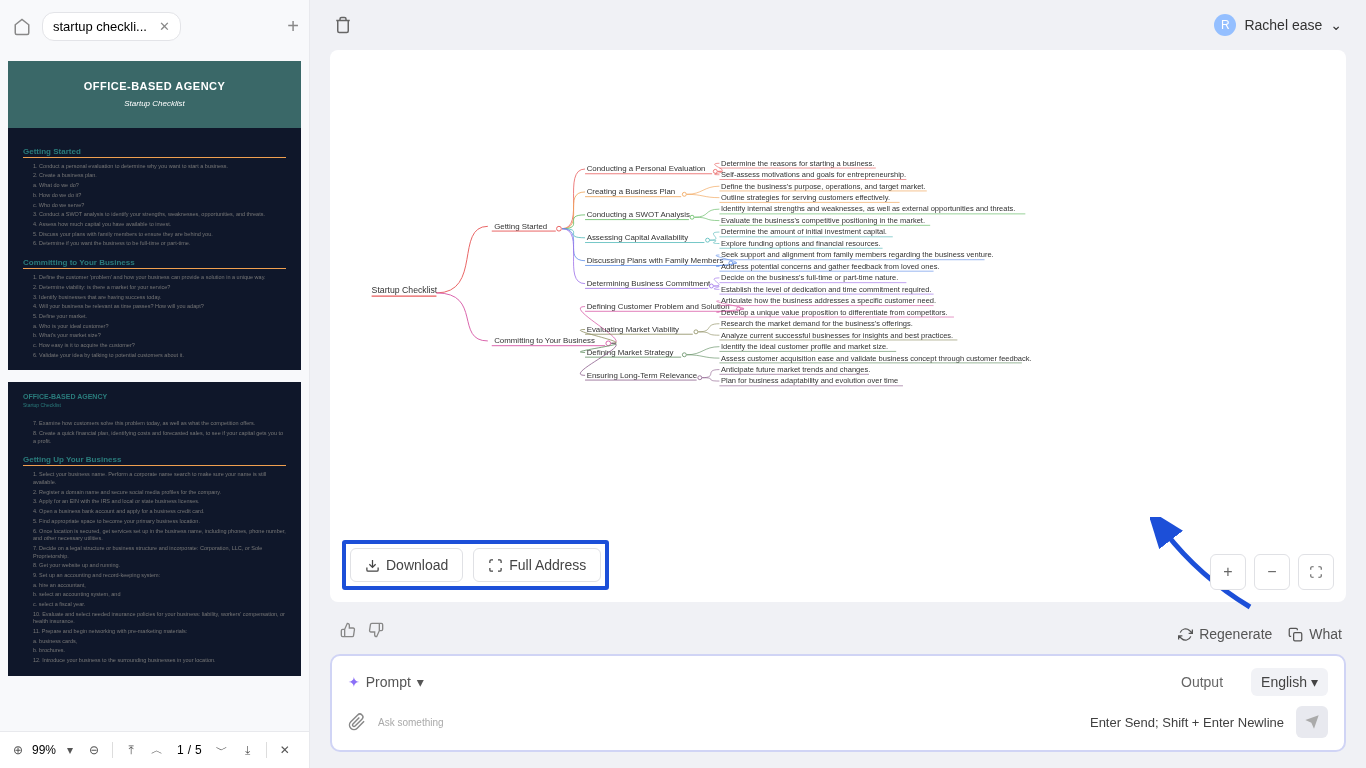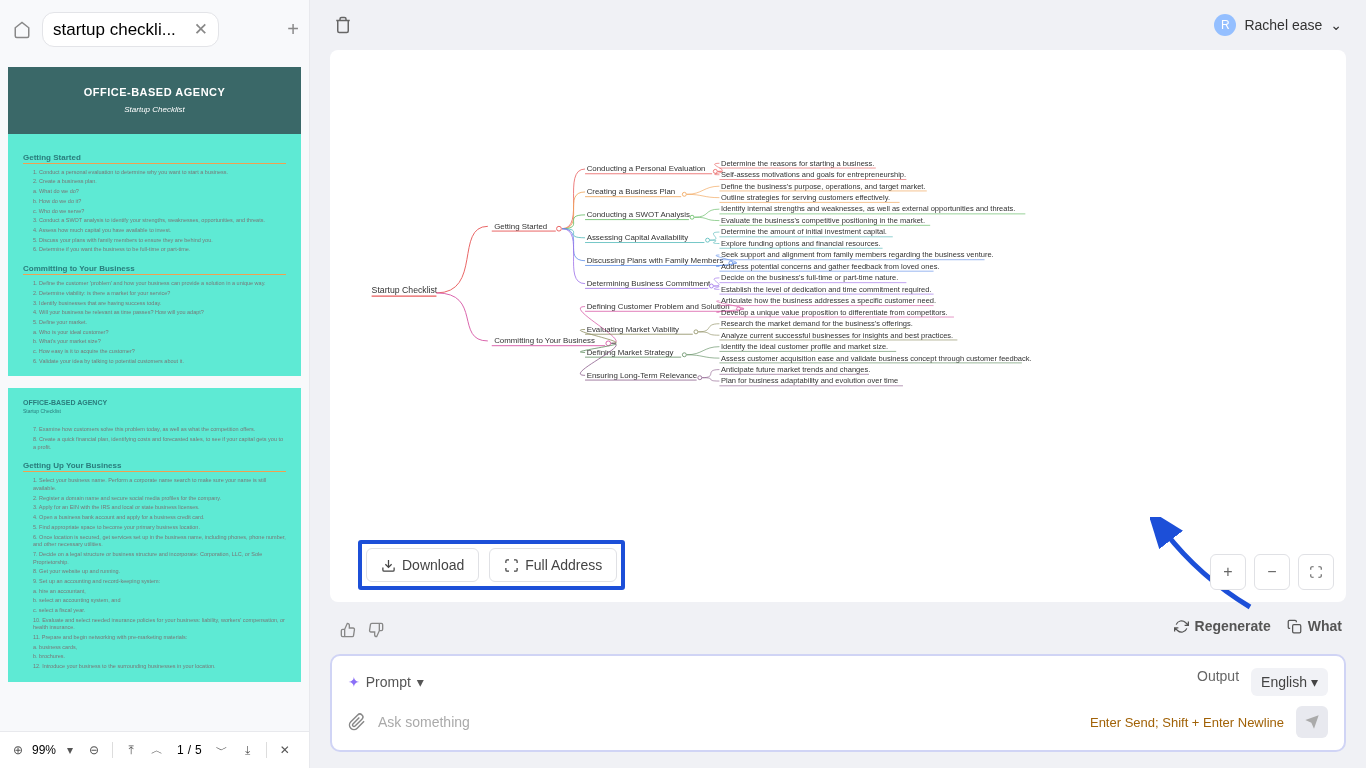--- a/index.html
+++ b/index.html
@@ -4,26 +4,26 @@
   <style>
     * { margin: 0; padding: 0; box-sizing: border-box; }
     body { font-family: -apple-system, BlinkMacSystemFont, 'Segoe UI', sans-serif; background: #f0f1f5; overflow: hidden; width: 1366px; height: 768px; }
     
     .app { display: flex; height: 768px; }
     
     
     .sidebar { width: 310px; background: #f8f9fb; display: flex; flex-direction: column; border-right: 1px solid #e8e9ed; }
     .tab-bar { display: flex; align-items: center; padding: 12px 10px; gap: 8px; }
     .home-icon { width: 24px; height: 24px; display: flex; align-items: center; justify-content: center; cursor: pointer; color: #888; }
-    .tab { display: flex; align-items: center; background: #fff; border: 1px solid #e3e4e8; border-radius: 12px; padding: 6px 10px; font-size: 17px; gap: 18px; }
+    .tab { display: flex; align-items: center; background: #fff; border: 1px solid #e3e4e8; border-radius: 12px; padding: 6px 10px; font-size: 13px; gap: 12px; }
     .tab-close { cursor: pointer; color: #888; }
     .add-tab { margin-left: auto; cursor: pointer; color: #888; font-size: 20px; }
     
     .doc-preview { flex: 1; overflow-y: auto; padding: 8px; }
-    .page-thumb { background: #5eead4; margin-bottom: 12px; font-size: 6px; line-height: 1.4; color: #444; }
+    .page-thumb { background: #0f172a; margin-bottom: 12px; font-size: 6px; line-height: 1.4; color: #444; }
     .page-thumb-header { background: #3a6868; color: #fff; text-align: center; padding: 18px 10px; }
     .page-thumb-header .title { font-size: 11px; font-weight: bold; letter-spacing: 0.5px;}
     .page-thumb-header .subtitle { font-size: 8px; font-style: italic; margin-top: 4px; }
     .page-thumb-body { padding: 10px 15px; }
     .section-title { color: #2a7c7c; font-weight: bold; font-size: 8px; margin: 8px 0 4px; border-bottom: 1px solid #f0a050;}
     .thumb-line { padding: 1px 0 1px 10px; color: #777; font-size: 5.5px;}
     
     .page2-header { padding: 10px 15px 0; }
     .page2-header .t { color: #2a7c7c; font-size: 7px; font-weight: bold;}
     .page2-header .s { color: #2a7c7c; font-size: 5px; }
@@ -43,45 +43,45 @@
     
     .content-area { flex: 1; padding: 0 20px 16px; display: flex; flex-direction: column; gap: 12px; }
     
     .mindmap-panel { background: #fff; border-radius: 8px; flex: 1; position: relative; padding: 10px; }
     .mindmap-svg { width: 100%; height: 420px; font-size: 10px; }
     .mm-node { fill: #333; }
     .mm-root { font-size: 11px;}
     .mm-l2 { font-size: 10px;}
     .mm-l3 { font-size: 10px;}
     
-    .mm-actions { position: absolute; bottom: 12px; left: 28px; display: flex; gap: 10px; border: 4px solid #1c4fd8; padding: 4px; border-radius: 3px;}
+    .mm-actions { position: absolute; bottom: 12px; left: 12px; display: flex; gap: 10px; border: 4px solid #1c4fd8; padding: 4px; border-radius: 3px;}
     .mm-btn { display: flex; align-items: center; gap: 6px; padding: 8px 14px; background: #fff; border: 1px solid #e0e1e5; border-radius: 6px; cursor: pointer; font-size: 14px; color: #444; }
     
     .mm-controls { position: absolute; bottom: 12px; right: 12px; display: flex; gap: 8px;}
     .mm-ctrl-btn { width: 36px; height: 36px; background: #fff; border: 1px solid #e0e1e5; border-radius: 6px; cursor: pointer; display: flex; align-items: center; justify-content: center; color: #666;}
     
     .arrow-annotation { position: absolute; bottom: -15px; left: 820px; pointer-events: none;}
     
-    .feedback-row { display: flex; align-items: flex-start; padding: 4px 4px 0; font-weight: bold;}
+    .feedback-row { display: flex; align-items: flex-end; padding: 4px 4px 0;}
     .fb-btn { cursor: pointer; color: #888; padding: 4px 6px;}
     .fb-right { margin-left: auto; display: flex; gap: 16px;}
     .fb-action { display: flex; align-items: center; gap: 6px; cursor: pointer; color: #555; font-size: 14px;}
     
     .prompt-panel { background: #fff; border: 2px solid #d0d4f5; border-radius: 10px; padding: 12px 16px; }
     .prompt-header { display: flex; align-items: center; margin-bottom: 10px;}
     .prompt-label { display: flex; align-items: center; gap: 6px; color: #555; cursor: pointer; font-size: 14px;}
     .sparkle { color: #8b6ff7;}
-    .output-area { margin-left: auto; display: flex; gap: 12px;}
+    .output-area { margin-left: auto; display: flex; align-items: center; gap: 12px;}
     .output-label { color: #666; font-size: 14px;}
-    .lang-select { background: #f1f2f6; padding: 6px 10px; border-radius: 6px; cursor: pointer; font-size: 14px; color: #444; display: flex; align-items: center; gap: 4px;}
+    .lang-select { background: #f1f2f6; padding: 6px 10px; border-radius: 6px; cursor: pointer; font-size: 14px; color: #444; display: flex; align-items: center; gap: 4px; margin-left: 16px;}
     .prompt-input-row { display: flex; align-items: center; gap: 12px;}
     .attach-btn { cursor: pointer; color: #888;}
-    .prompt-input { flex: 1; border: none; outline: none; font-size: 14px; color: #ec4899;}
+    .prompt-input { flex: 1; border: none; outline: none; font-size: 10px; color: #ec4899;}
     .prompt-input::placeholder { color: #aaa;}
-    .input-hint { color: #a16207; font-size: 13px;}
+    .input-hint { color: #404040; font-size: 13px;}
     .send-btn { width: 32px; height: 32px; background: #e8e9ef; border-radius: 6px; display: flex; align-items: center; justify-content: center; cursor: pointer;}
     
     svg { display: block; }
   </style>
 </head>
 <body>
 
 <div class="app">
 
   <div class="sidebar">

